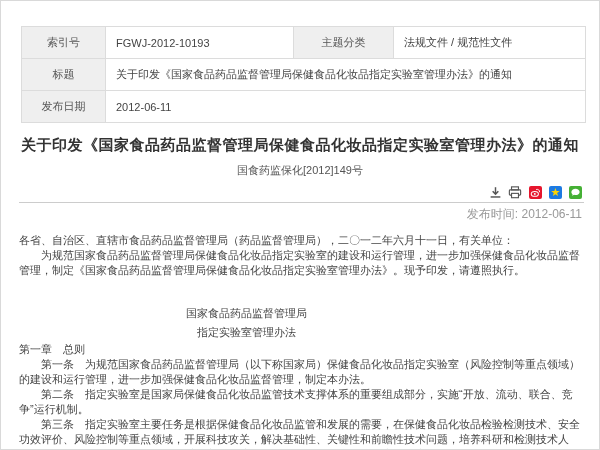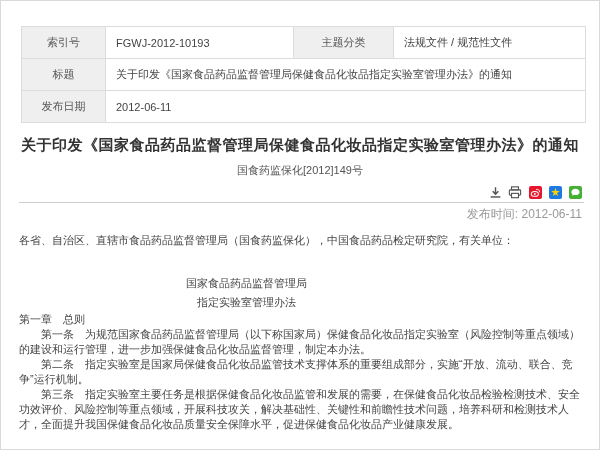--- a/index.html
+++ b/index.html
@@ -174,21 +174,22 @@
   </div>
 
   <hr class="rule">
 
   <div class="publish-time">
     <span>发布时间:</span>
     <span>2012-06-11</span>
   </div>
 
   <div class="content">
-    <p>各省、自治区、直辖市食品药品监督管理局（国食药监保化），中国食品药品检定研究院，有关单位：</p>
+    <p>各省、自治区、直辖市食品药品监督管理局（药品监督管理局），二〇一二年六月十一日，有关单位：</p>
+    <p class="indent">为规范国家食品药品监督管理局保健食品化妆品指定实验室的建设和运行管理，进一步加强保健食品化妆品监督管理，制定《国家食品药品监督管理局保健食品化妆品指定实验室管理办法》。现予印发，请遵照执行。</p>
 
     <div class="sig-block">
       <p>国家食品药品监督管理局</p>
       <p>指定实验室管理办法</p>
     </div>
 
 
     <p class="chapter">第一章　总则</p>
     <p class="indent">第一条　为规范国家食品药品监督管理局（以下称国家局）保健食品化妆品指定实验室（风险控制等重点领域）的建设和运行管理，进一步加强保健食品化妆品监督管理，制定本办法。</p>
     <p class="indent">第二条　指定实验室是国家局保健食品化妆品监管技术支撑体系的重要组成部分，实施“开放、流动、联合、竞争”运行机制。</p>

